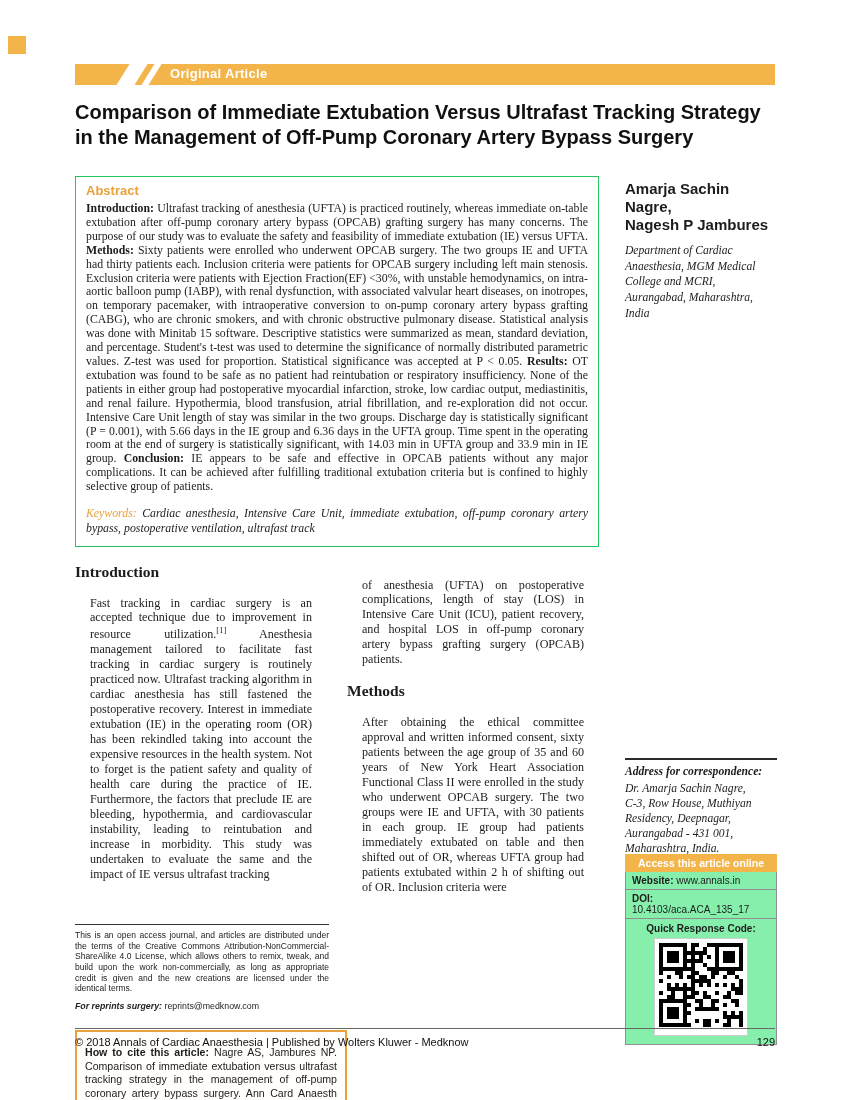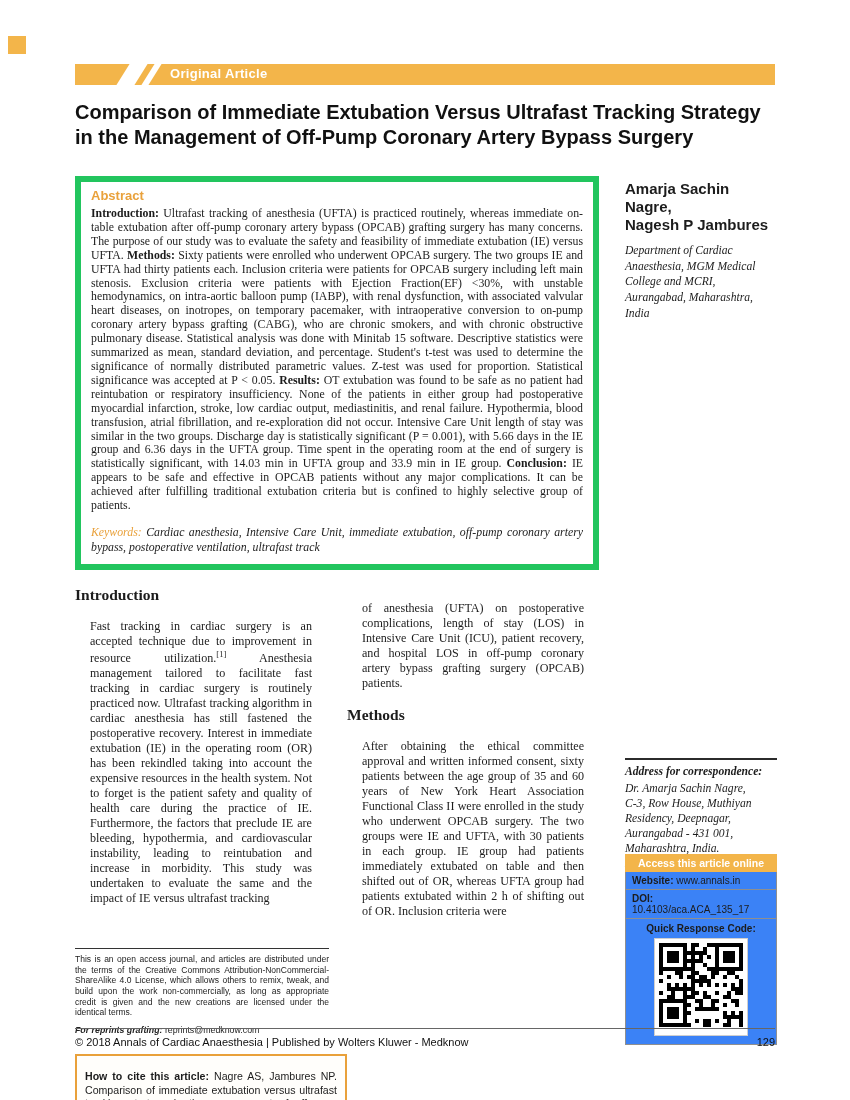--- a/index.html
+++ b/index.html
@@ -17,21 +17,21 @@
                 font-size:13px;font-weight:bold;color:#ffffff;letter-spacing:.3px;}
 
   
   .title{position:absolute;left:75px;top:100px;width:692px;margin:0;
          font-family:"Liberation Sans",sans-serif;font-size:20px;font-weight:bold;
          line-height:1.25;color:#111;}
 
   
   .main-flow{position:absolute;left:75px;top:176px;width:524px;}
 
-  .abstract-box{border:6px solid #22c55e;padding:6px 10px 10px 10px;box-sizing:border-box;}
+  .abstract-box{border:1px solid #22c55e;padding:6px 10px 10px 10px;box-sizing:border-box;}
   .abs-heading{font-family:"Liberation Sans",sans-serif;font-size:13px;font-weight:bold;
                color:#E9A13B;margin:0 0 4px 0;}
   .abs-text{margin:0;font-size:11.8px;line-height:1.18;text-align:justify;}
   .abs-label{font-weight:bold;}
   .keywords{margin:12px 0 0 0;font-size:11.8px;line-height:1.25;font-style:italic;text-align:justify;}
   .kw-label{color:#E9A13B;font-style:italic;}
 
   .columns{display:flex;gap:20px;margin-top:16px;}
   .col{width:252px;}
   .body-heading{font-size:15.5px;font-weight:bold;margin:0 0 7px 0;font-family:"Liberation Serif",serif;}
@@ -55,21 +55,21 @@
   .affiliation{margin-top:9px;font-style:italic;font-size:11.6px;line-height:1.35;}
 
   .correspondence{position:absolute;left:625px;top:758px;width:152px;border-top:2px solid #2b2b2b;
                   padding-top:4px;font-style:italic;font-size:11.6px;line-height:1.3;}
   .corr-title{font-weight:bold;margin-bottom:2px;}
 
   .access-box{position:absolute;left:625px;top:854px;width:152px;
               font-family:"Liberation Sans",sans-serif;}
   .access-header{background:#F3B54A;color:#ffffff;font-size:10.5px;font-weight:bold;
                  text-align:center;padding:3px 0;}
-  .access-table{border:1px solid #8f8f8f;border-top:none;background:#3b82f6;}
+  .access-table{border:1px solid #8f8f8f;border-top:none;background:#86efac;}
   .access-row{padding:3px 6px;font-size:10px;border-bottom:1px solid #8f8f8f;}
   .access-row b{font-weight:bold;}
   .qr-section{padding:4px 0 8px 0;text-align:center;}
   .qr-label{font-size:10px;font-weight:bold;margin-bottom:4px;}
   .qr-frame{display:inline-block;padding:4px;border:1px solid #cfcfcf;background:#fff;}
 
   
   .footer{position:absolute;left:75px;top:1028px;width:700px;border-top:1px solid #666;
           padding-top:7px;display:flex;justify-content:space-between;
           font-family:"Liberation Sans",sans-serif;font-size:11px;color:#111;}
@@ -120,21 +120,21 @@
         <p class="body-text">of anesthesia (UFTA) on postoperative complications, length of stay (LOS) in Intensive Care Unit (ICU), patient recovery, and hospital LOS in off-pump coronary artery bypass grafting surgery (OPCAB) patients.</p>
         <h2 class="body-heading mid">Methods</h2>
         <p class="body-text">After obtaining the ethical committee approval and written informed consent, sixty patients between the age group of 35 and 60 years of New York Heart Association Functional Class II were enrolled in the study who underwent OPCAB surgery. The two groups were IE and UFTA, with 30 patients in each group. IE group had patients immediately extubated on table and then shifted out of OR, whereas UFTA group had patients extubated within 2 h of shifting out of OR. Inclusion criteria were</p>
       </div>
     </div>
 
     <div class="bottom-row">
       <div class="license-note">
         <div>This is an open access journal, and articles are distributed under the terms of the Creative Commons Attribution-NonCommercial-ShareAlike 4.0 License, which allows others to remix, tweak, and build upon the work non-commercially, as long as appropriate credit is given and the new creations are licensed under the identical terms.</div>
         <div class="reprints">
-          <span class="lbl">For reprints grafting:</span>
+          <span class="lbl">For reprints surgery:</span>
           <span>reprints@medknow.com</span>
         </div>
       </div>
       <div class="cite-box">
         <b>How to cite this article:</b>
         <span>Nagre AS, Jambures NP. Comparison of immediate extubation versus ultrafast tracking strategy in the management of off-pump coronary artery bypass surgery. Ann Card Anaesth 2018;21:129-33.</span>
       </div>
     </div>
 
   </div>

